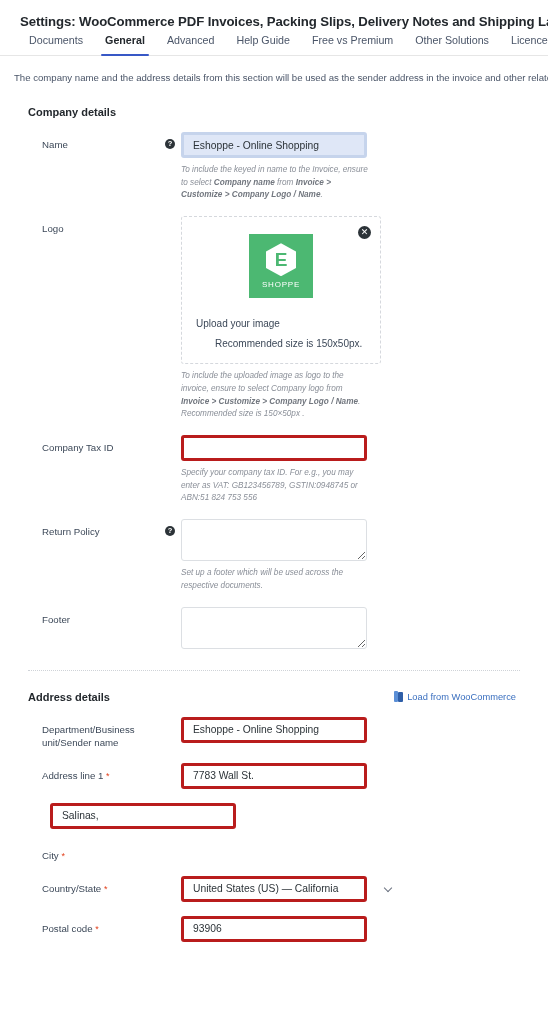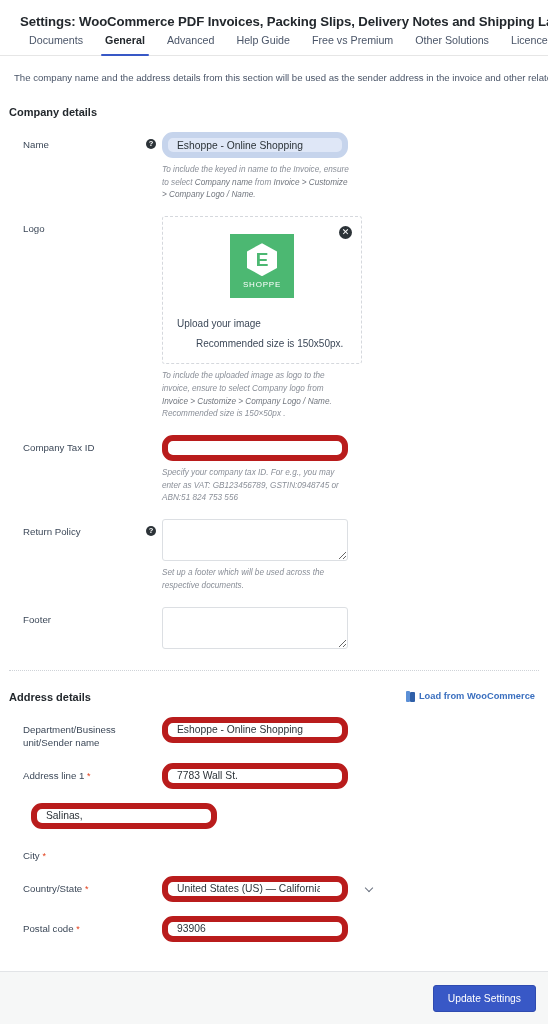--- a/index.html
+++ b/index.html
@@ -66,21 +66,21 @@
     font-size: 9.6px;
     color: #4a5568;
     padding: 15px 14px 0 14px;
     line-height: 1.45;
     white-space: nowrap;
   }
 
   
   .body {
     flex: 1;
-    padding: 0 9px;
+    padding: 0 28px;
     overflow: hidden;
     position: relative;
   }
 
   .section-title {
     font-size: 11px;
     font-weight: bold;
     color: #23282d;
     margin-top: 21px;
   }
@@ -88,27 +88,26 @@
   .section-head-row {
     display: flex;
     align-items: center;
     justify-content: space-between;
     margin-top: 19px;
   }
   .section-head-row .section-title { margin-top: 1px; }
 
   .load-link {
     display: inline-flex;
-    align-items: flex-start;
+    align-items: flex-end;
     gap: 4px;
     font-size: 9.3px;
     color: #3a6fbf;
     cursor: pointer;
     margin-right: 4px;
-    font-weight: bold;
   }
   .wc-icon {
     width: 9px; height: 11px;
     display: inline-block;
     position: relative;
   }
   .wc-icon .a {
     position: absolute; left: 0; top: 0;
     width: 4px; height: 11px; background: #5b8fd6;
     border-radius: 1px;
@@ -152,22 +151,22 @@
     line-height: 10px;
     text-align: center;
     cursor: pointer;
     font-family: "Liberation Sans", sans-serif;
   }
   .field-control { flex: 1; min-width: 0; }
 
   input.txt, select.sel {
     width: 186px;
     height: 26px;
-    border: 6px solid #b91c1c;
-    border-radius: 11px;
+    border: 3px solid #b91c1c;
+    border-radius: 3px;
     background: #ffffff;
     font-size: 10.3px;
     color: #2c3338;
     padding: 0 9px;
     font-family: "Liberation Sans", sans-serif;
     outline: none;
     display: block;
   }
   input.txt.highlight {
     background: #dfe7f7;
@@ -212,21 +211,21 @@
   }
 
   .hint {
     font-size: 8.2px;
     font-style: italic;
     color: #8a8f98;
     line-height: 1.55;
     margin-top: 6px;
     width: 188px;
   }
-  .hint b { font-weight: normal; font-style: italic; color: #72777f; }
+  .hint b { font-weight: bold; font-style: italic; color: #72777f; }
 
   
   .logo-box {
     position: relative;
     width: 200px;
     border: 1px dashed #d5d8dd;
     border-radius: 3px;
     background: #ffffff;
     padding: 12px 14px 14px 14px;
   }
@@ -451,17 +450,14 @@
     <div class="field">
       <div class="field-label"><span>Postal code</span> <span class="req">*</span></div>
       <div class="help-col"></div>
       <div class="field-control">
         <input class="txt" type="text" value="93906" style="">
       </div>
     </div>
 
   </div>
 
-  <div class="footer-bar">
-    <button class="primary-btn">Update Settings</button>
-  </div>
 
 </div>
 
 </body></html>

